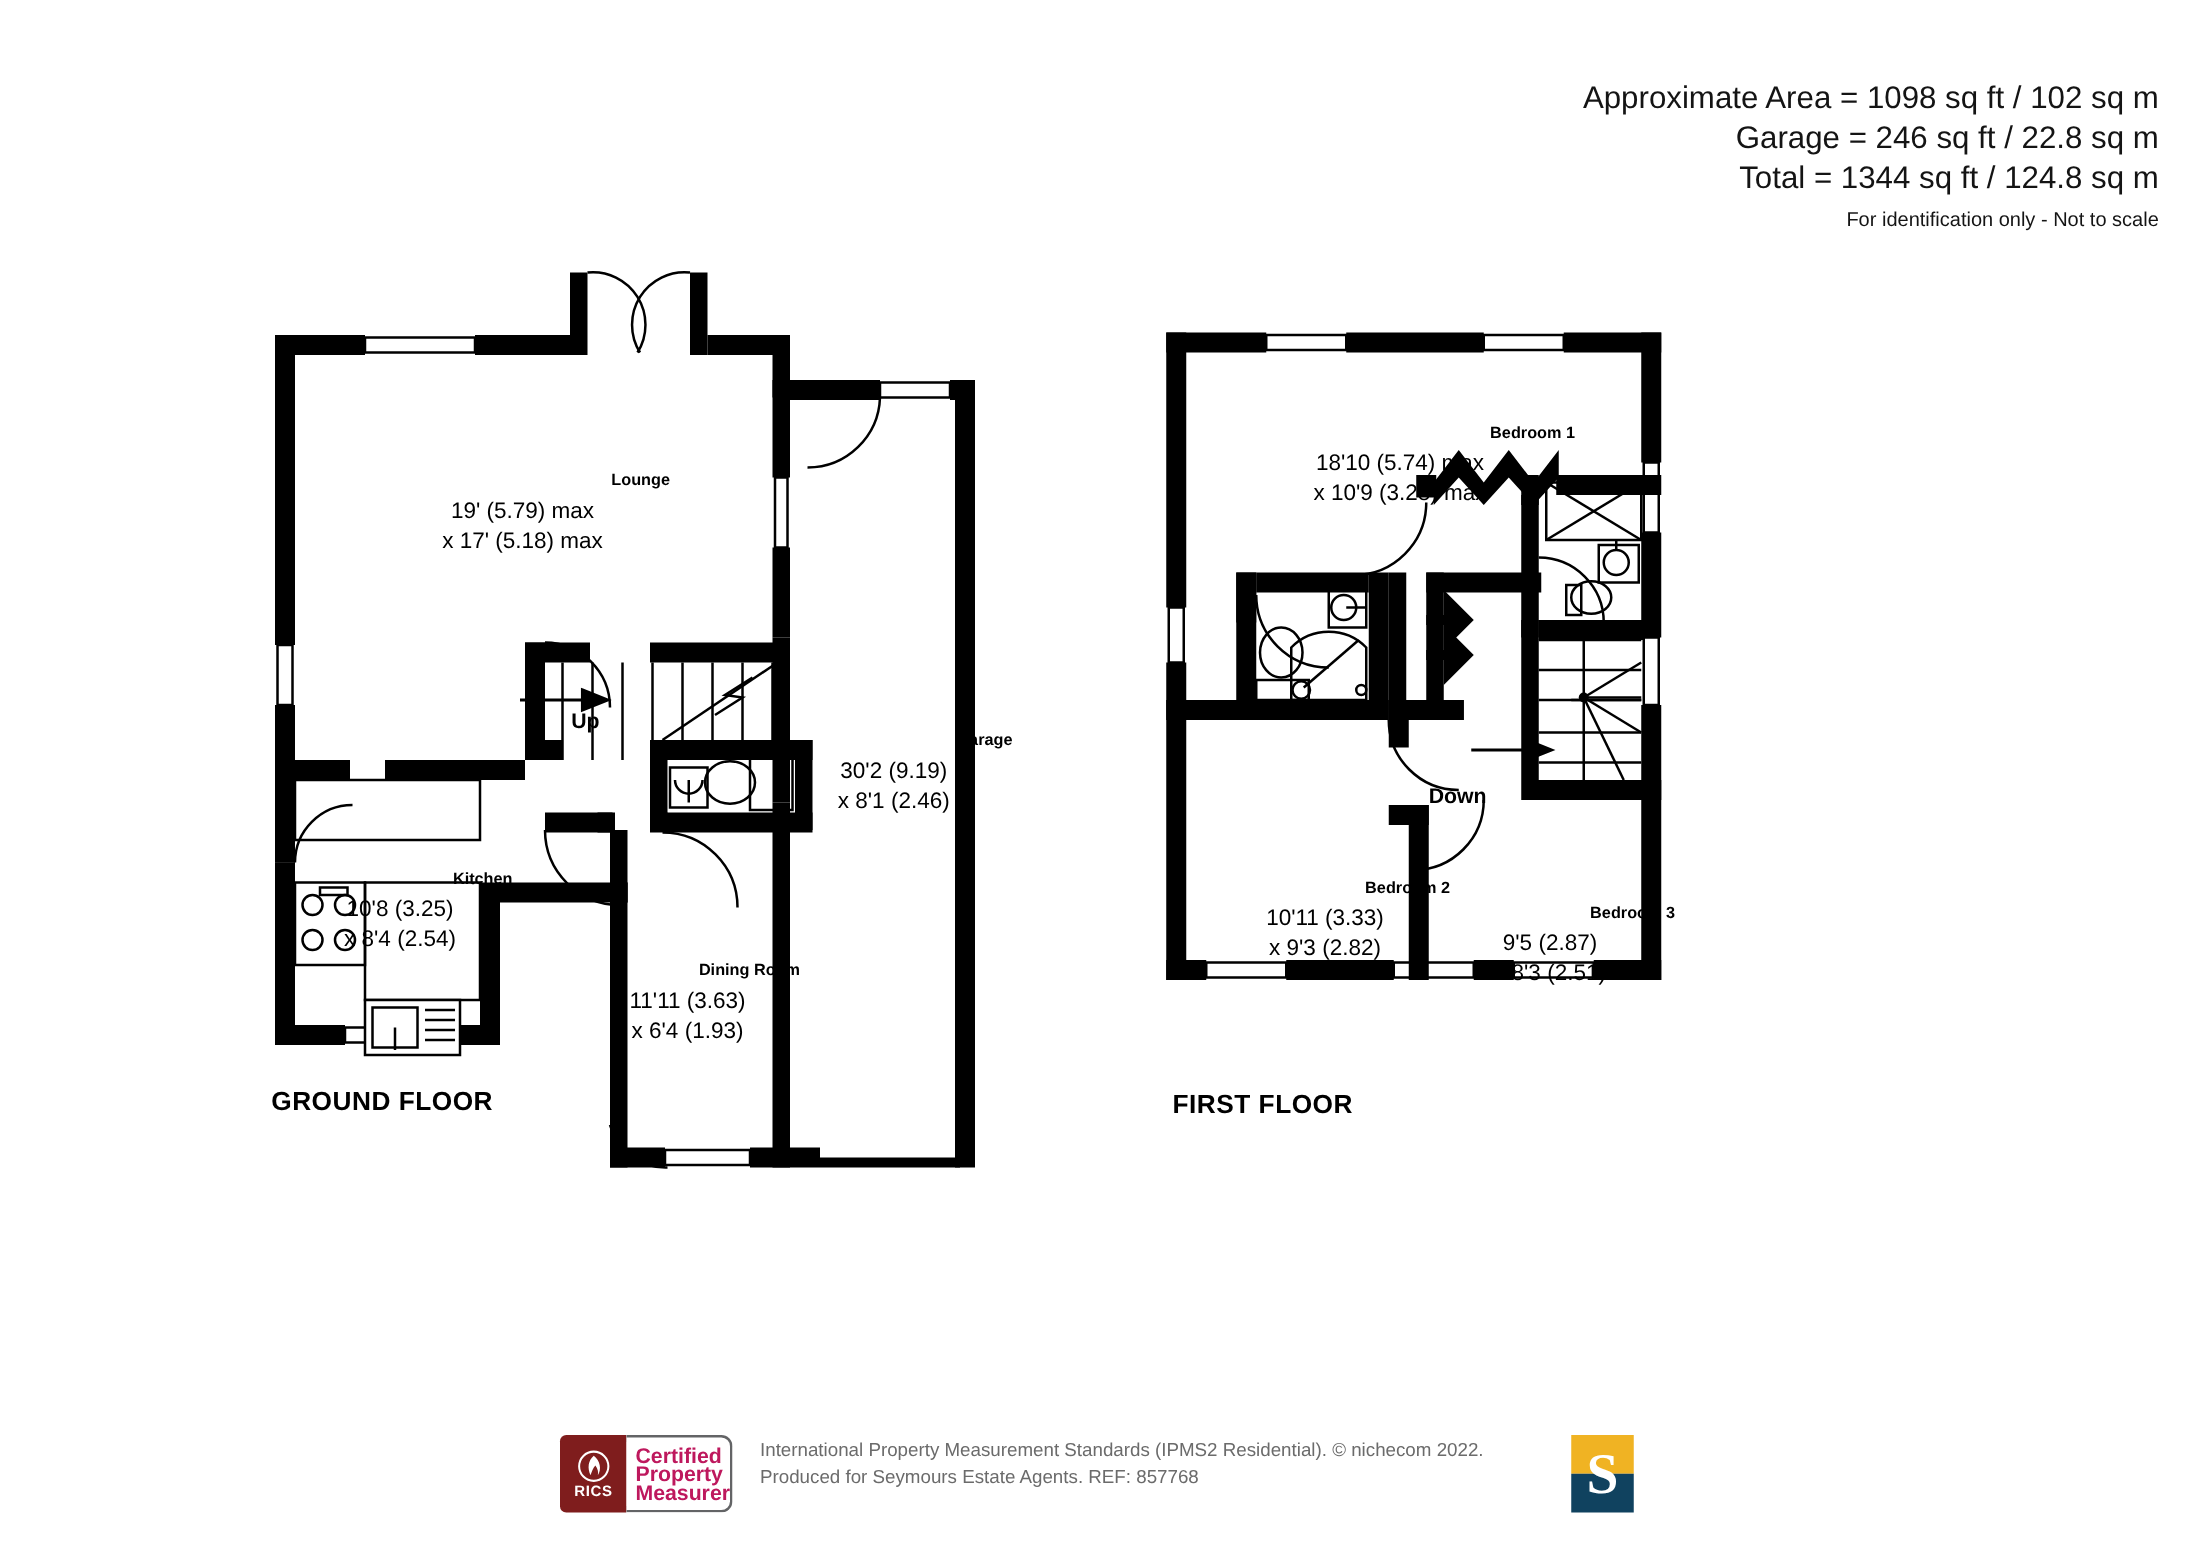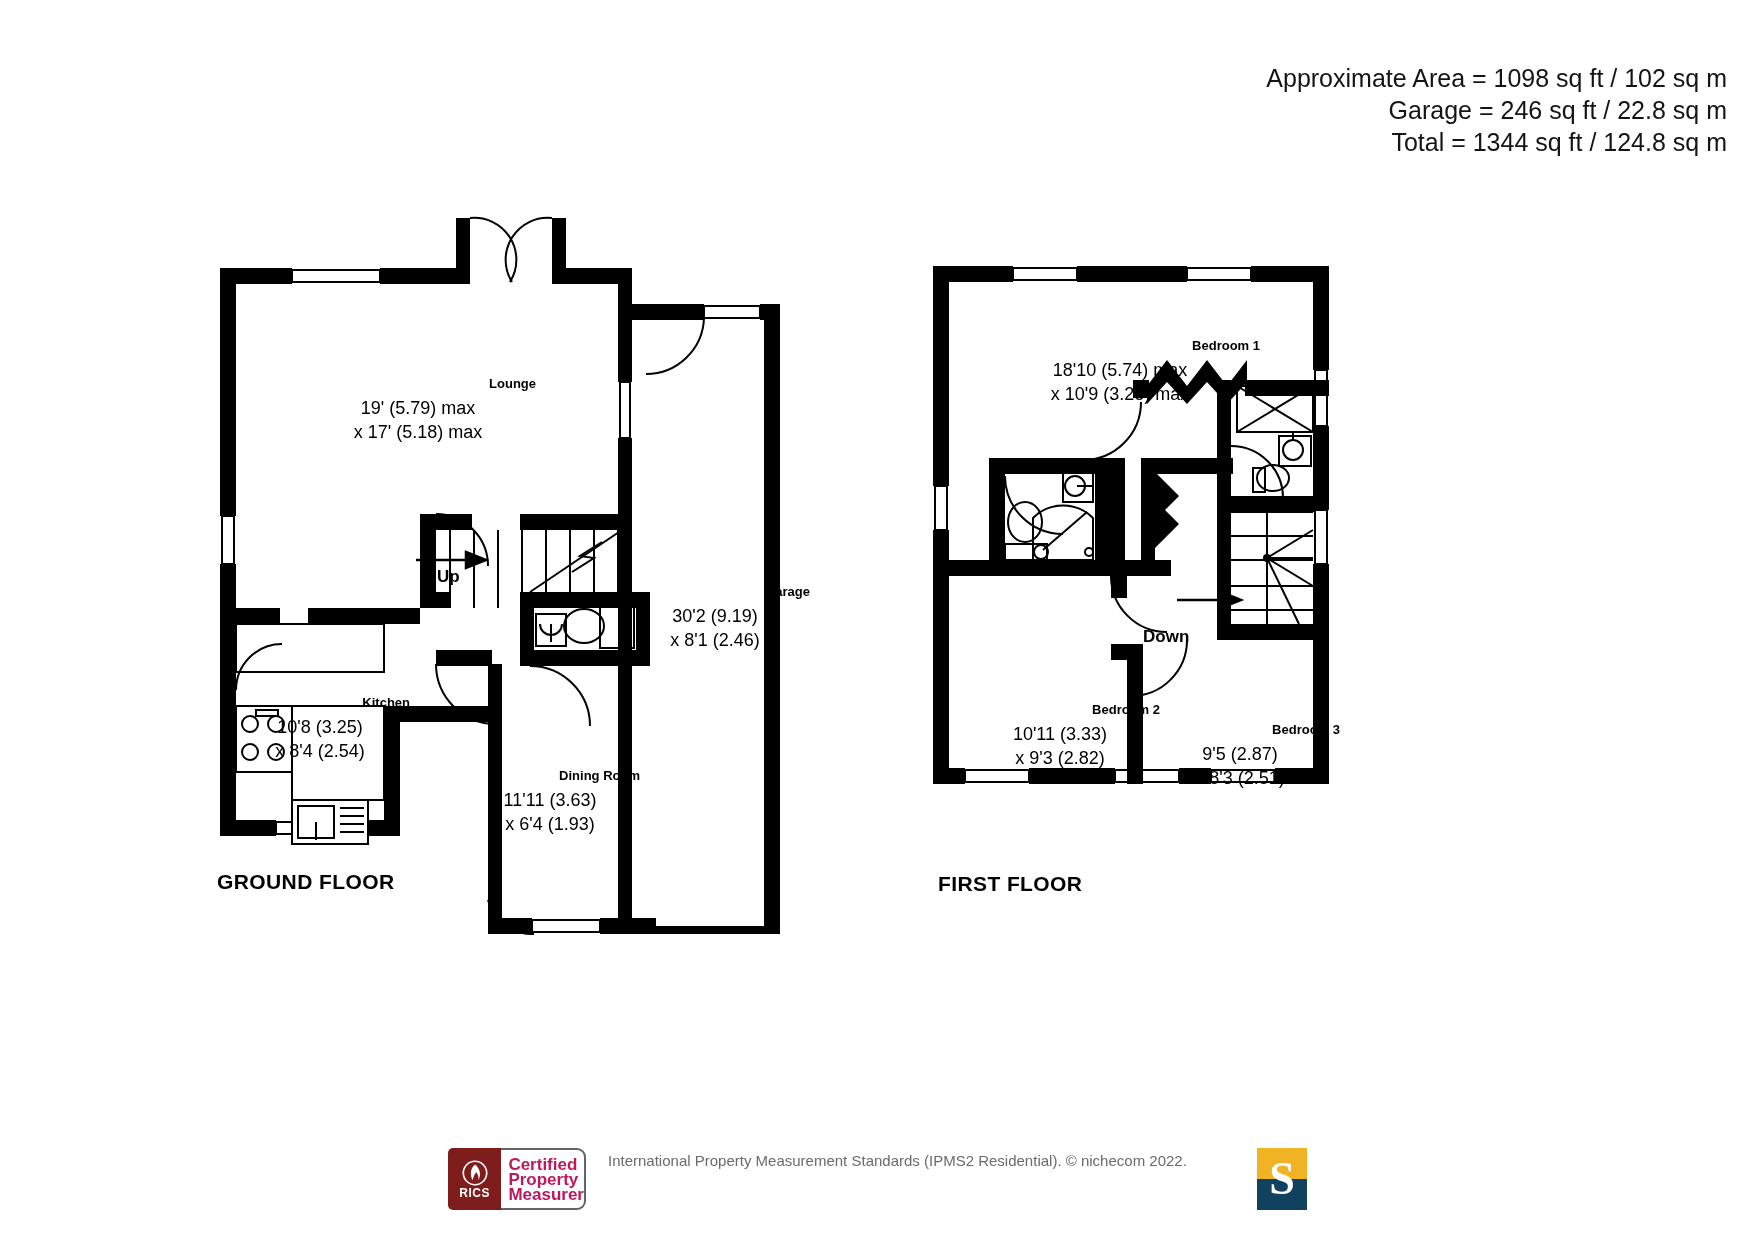--- a/index.html
+++ b/index.html
@@ -177,20 +177,21 @@
     line-height: 1;
   }
 </style>
 </head>
 <body>
 
 <div id="area-summary">
   <div class="area-line">Approximate Area = 1098 sq ft / 102 sq m</div>
   <div class="area-line">Garage = 246 sq ft / 22.8 sq m</div>
   <div class="area-line">Total = 1344 sq ft / 124.8 sq m</div>
+  <div class="note-line">For identification only - Not to scale</div>
 </div>
 
 <svg id="ground-floor-plan" width="640" height="740" viewBox="0 0 640 740" xmlns="http://www.w3.org/2000/svg">
   <g fill="#000000" stroke="none">
 
     <rect x="20" y="68" width="72" height="16"></rect>
 
     <rect x="92" y="70" width="88" height="12" fill="#ffffff" stroke="#000" stroke-width="2"></rect>
 
     <rect x="180" y="68" width="76" height="16"></rect>
@@ -354,21 +355,21 @@
 <div class="room-label" style="left:230px; top:691px; width:180px;">
   <span class="rl-name">Kitchen</span>
   <span class="rl-dim">10'8 (3.25)</span>
   <span class="rl-dim">x 8'4 (2.54)</span>
 </div>
 <div class="room-label" style="left:460px; top:764px; width:180px;">
   <span class="rl-name">Dining Room</span>
   <span class="rl-dim">11'11 (3.63)</span>
   <span class="rl-dim">x 6'4 (1.93)</span>
 </div>
-<div class="stair-label" style="left:437px; top:567px;">Up</div>
+<div class="stair-label" style="left:437px; top:567px;padding-left:20px;">Up</div>
 
 <svg id="first-floor-plan" width="460" height="700" viewBox="0 0 460 700" xmlns="http://www.w3.org/2000/svg">
   <g fill="#000000" stroke="none">
 
     <rect x="18" y="66" width="80" height="16"></rect>
     <rect x="98" y="68" width="64" height="12" fill="#ffffff" stroke="#000" stroke-width="2"></rect>
     <rect x="162" y="66" width="110" height="16"></rect>
     <rect x="272" y="68" width="64" height="12" fill="#ffffff" stroke="#000" stroke-width="2"></rect>
     <rect x="336" y="66" width="78" height="16"></rect>
 
@@ -525,20 +526,21 @@
       <span class="rics-word">RICS</span>
     </div>
     <div class="rics-right">
       <span>Certified</span>
       <span>Property</span>
       <span>Measurer</span>
     </div>
   </div>
   <div id="disclaimer">
     <div class="dl">International Property Measurement Standards (IPMS2 Residential).   © nichecom 2022.</div>
+    <div class="dl">Produced for Seymours Estate Agents.   REF: 857768</div>
   </div>
 </div>
 
 <div id="seymours-logo">
   <div class="sl-top"></div>
   <div class="sl-bot"></div>
   <div class="sl-letter">S</div>
 </div>
 
 </body></html>

